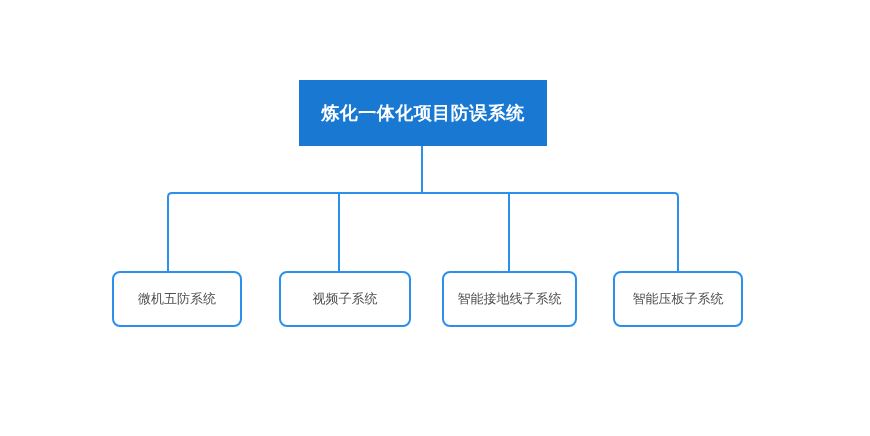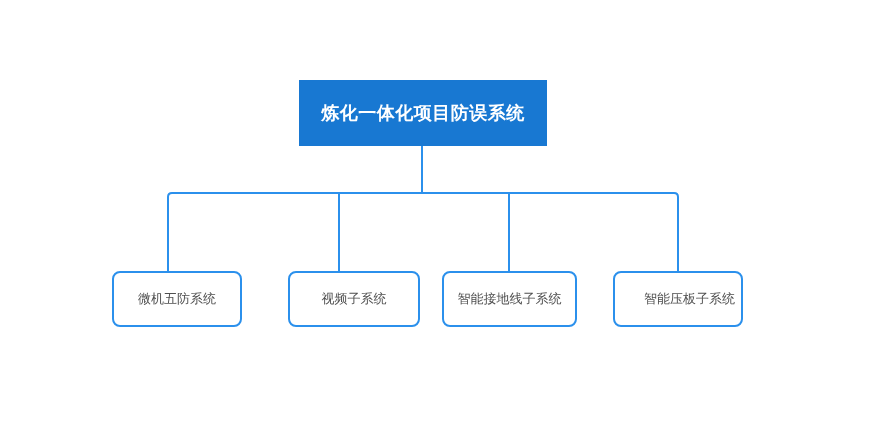--- a/index.html
+++ b/index.html
@@ -52,23 +52,23 @@
     top: 271px;
     height: 56px;
     background: var(--child-fill, #ffffff);
     border: 2px solid var(--child-border, #2b90ec);
     border-radius: 8px;
     color: var(--child-text, #4f4f4f);
     font-size: 13px;
     font-weight: 400;
   }
   .node-child-1 { left: 112px; width: 130px; }
-  .node-child-2 { left: 288px; width: 132px; }
+  .node-child-2 { left: 279px; width: 132px; }
   .node-child-3 { left: 442px; width: 135px; text-align: right; }
-  .node-child-4 { left: 613px; width: 130px; justify-content: flex-end; }
+  .node-child-4 { left: 613px; width: 130px; }
   .node-label {
     display: block;
     padding: 0 6px;
     white-space: nowrap;
   }
 </style>
 </head>
 <body>
 
 <div class="canvas">

